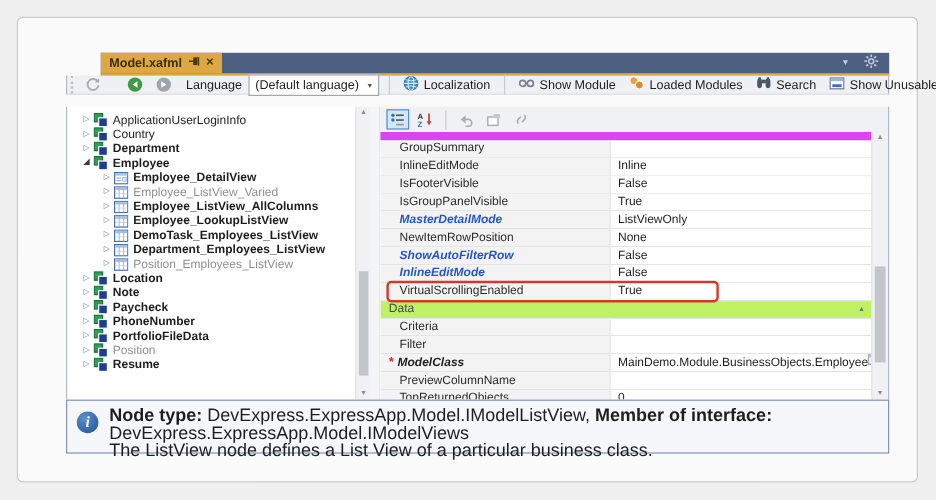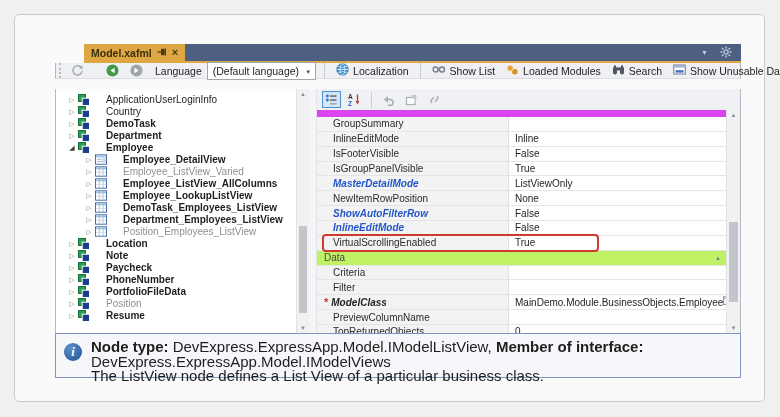--- a/index.html
+++ b/index.html
@@ -51,21 +51,21 @@
     position:absolute; left:0; top:45px; right:0; height:244px;
     background:#fff; border-left:1px solid #b4bac3; border-right:1px solid #b4bac3;
   }
   .tree-panel { position:absolute; left:0; top:0; width:253px; height:100%; }
   .tree { position:absolute; left:0; top:0; right:13px; bottom:0; overflow:hidden; padding-top:5px; }
   .tree-row { height:12px; display:flex; align-items:center; font-size:10px; color:#1e1e1e; white-space:nowrap; }
   .tree-row.lvl1 { padding-left:11px; }
   .tree-row.lvl2 { padding-left:28px; }
   .tree-row .arrow { width:10px; flex:none; text-align:center; font-size:6.5px; color:#7d7d7d; line-height:12px; }
   .tree-row .arrow.exp { color:#3c3c3c; font-size:7px; }
-  .row-inner { display:flex; gap:16px; height:12px; padding:0 3px 0 1px; }
+  .row-inner { display:flex; align-items:center; gap:4px; height:12px; padding:0 3px 0 1px; }
   .tree-row.sel .row-inner { background:#cde6f7; }
   .tree-row.bold .lbl { font-weight:bold; }
   .tree-row.gray .lbl { color:#8f8f8f; }
   .tree-row svg { flex:none; display:block; }
 
   .vscroll { position:absolute; right:0; top:0; bottom:0; width:13px; background:#f1f1f3; border-left:1px solid #e3e4e6; }
   .vscroll .arr { position:absolute; left:0; right:0; text-align:center; font-size:6px; color:#8b8e98; height:10px; line-height:11px; }
   .vscroll .arr.up { top:0; }
   .vscroll .arr.down { bottom:0; }
   .vscroll .thumb { position:absolute; left:2px; right:2px; background:#c3c5cb; }
@@ -187,21 +187,21 @@
               </svg></span>
             <span>Localization</span>
           </span>
           <span class="sep"></span>
           <span class="tb-btn">
             <span><svg width="14" height="11" viewBox="0 0 14 11">
                 <circle cx="3.6" cy="5.5" r="2.5" fill="none" stroke="#76808e" stroke-width="1.4"></circle>
                 <circle cx="10" cy="5.5" r="2.5" fill="none" stroke="#76808e" stroke-width="1.4"></circle>
                 <line x1="5.6" y1="5.5" x2="8" y2="5.5" stroke="#76808e" stroke-width="1.4"></line>
               </svg></span>
-            <span>Show List</span>
+            <span>Show Module</span>
           </span>
           <span class="tb-btn">
             <span><svg width="13" height="12" viewBox="0 0 13 12">
                 <circle cx="4.2" cy="4.2" r="3.3" fill="#e9a23c" stroke="#fff" stroke-width="0.8"></circle>
                 <circle cx="8.8" cy="7.8" r="3.3" fill="#d78f2a" stroke="#fff" stroke-width="0.8"></circle>
               </svg></span>
             <span>Loaded Modules</span>
           </span>
           <span class="tb-btn">
             <span><svg width="13" height="12" viewBox="0 0 13 12">
@@ -243,32 +243,20 @@
             <div class="tree-row lvl1">
               <span class="arrow">▷</span>
               <span class="row-inner">
                 <span>
                   <svg width="12" height="12" viewBox="0 0 12 12">
                     <rect x="0.5" y="0.5" width="7" height="7" fill="#2f9e54" stroke="#15703a"></rect>
                     <rect x="4.2" y="4.2" width="7.3" height="7.3" fill="#1d3e8c" stroke="#ffffff"></rect>
                   </svg>
                 </span>
                 <span class="lbl">Country</span>
-              </span>
-            </div>
-            <div class="tree-row lvl1 bold">
-              <span class="arrow">▷</span>
-              <span class="row-inner">
-                <span>
-                  <svg width="12" height="12" viewBox="0 0 12 12">
-                    <rect x="0.5" y="0.5" width="7" height="7" fill="#2f9e54" stroke="#15703a"></rect>
-                    <rect x="4.2" y="4.2" width="7.3" height="7.3" fill="#1d3e8c" stroke="#ffffff"></rect>
-                  </svg>
-                </span>
-                <span class="lbl">DemoTask</span>
               </span>
             </div>
             <div class="tree-row lvl1 bold">
               <span class="arrow">▷</span>
               <span class="row-inner">
                 <span>
                   <svg width="12" height="12" viewBox="0 0 12 12">
                     <rect x="0.5" y="0.5" width="7" height="7" fill="#2f9e54" stroke="#15703a"></rect>
                     <rect x="4.2" y="4.2" width="7.3" height="7.3" fill="#1d3e8c" stroke="#ffffff"></rect>
                   </svg>

